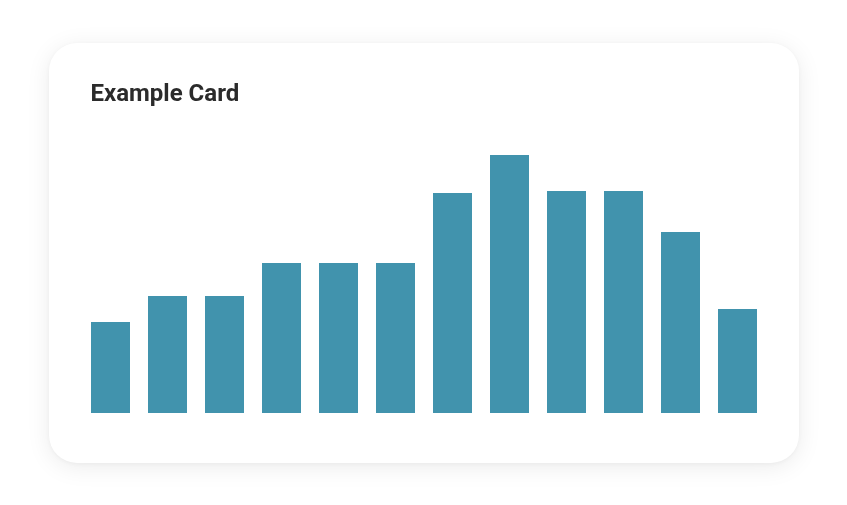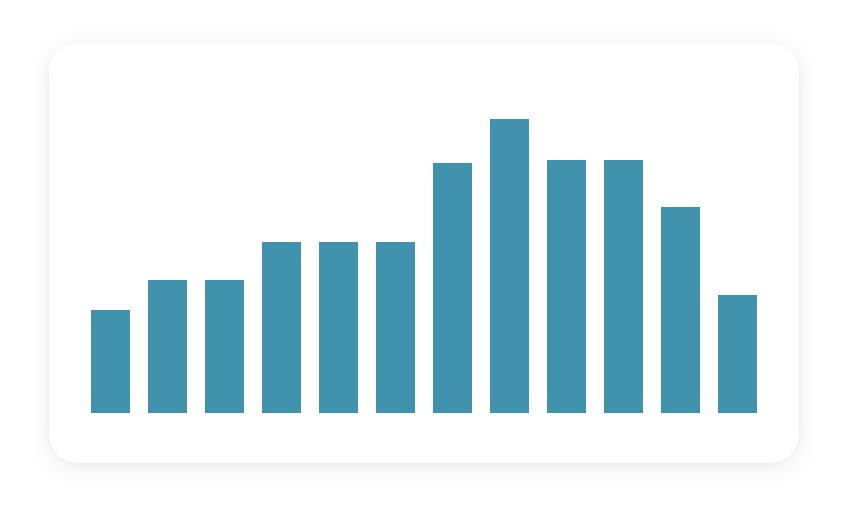--- a/index.html
+++ b/index.html
@@ -43,20 +43,21 @@
     .bar {
       flex: 1;
       background: #4193ad;
       border-radius: 0;
     }
   </style>
 </head>
 <body>
 
 <div class="card">
+  <div class="card-title">Example Card</div>
   <div class="chart-area">
     <div class="bar" style="height: 35%; background: rgb(65, 147, 173);"></div>
     <div class="bar" style="height: 45%; background: rgb(65, 147, 173);"></div>
     <div class="bar" style="height: 45%; background: rgb(65, 147, 173);"></div>
     <div class="bar" style="height: 58%; background: rgb(65, 147, 173);"></div>
     <div class="bar" style="height: 58%; background: rgb(65, 147, 173);"></div>
     <div class="bar" style="height: 58%; background: rgb(65, 147, 173);"></div>
     <div class="bar" style="height: 85%; background: rgb(65, 147, 173);"></div>
     <div class="bar" style="height: 100%; background: rgb(65, 147, 173);"></div>
     <div class="bar" style="height: 86%; background: rgb(65, 147, 173);"></div>

